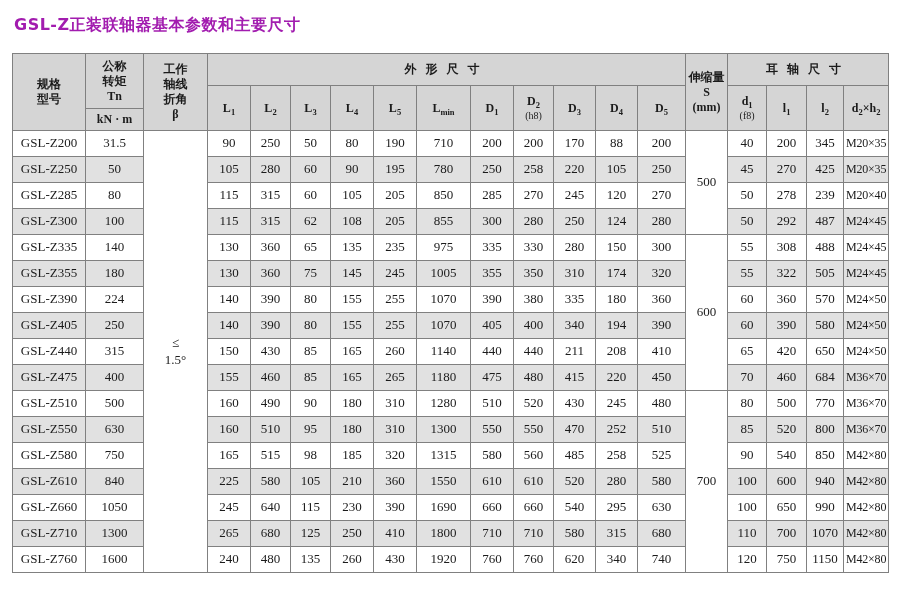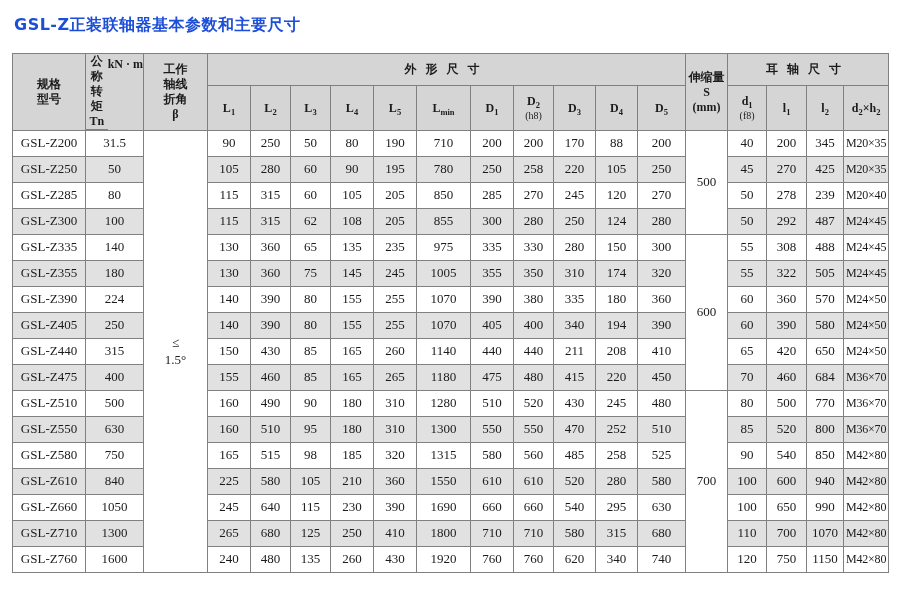--- a/index.html
+++ b/index.html
@@ -10,21 +10,21 @@
     font-family: "Liberation Serif", "DejaVu Serif", serif;
     color: #1b1b1b;
   }
   .page { width: 900px; height: 611px; overflow: hidden; }
   .title {
     font-family: "DejaVu Sans", "Liberation Sans", sans-serif;
     font-weight: bold;
     font-size: 16px;
     padding: 15px 0 0 14px;
     letter-spacing: 0.5px;
-    color: #1d4ed8;
+    color: #a21caf;
   }
   table.spec {
     border-collapse: collapse;
     table-layout: fixed;
     width: 876px;
     margin: 17px 0 0 12px;
   }
   .spec th, .spec td {
     border: 1px solid #808080;
     text-align: center;
@@ -43,21 +43,21 @@
   .sub-row th { height: 45px; }
   .group-th {
     font-size: 13px;
     letter-spacing: 9px;
     padding-left: 9px;
   }
   .pre { white-space: pre-line; }
   sub { font-size: 8.5px; line-height: 0; }
   .note { font-size: 10px; font-weight: normal; margin-top: 1px; }
   .torque-th { padding: 0; }
-  .torque-wrap { display: flex; flex-direction: row; height: 100%; }
+  .torque-wrap { display: flex; flex-direction: column; height: 100%; }
   .torque-top {
     flex: 1;
     display: flex; align-items: center; justify-content: center;
     border-bottom: 1px solid #808080;
   }
   .torque-unit { height: 21px; line-height: 21px; }
   .spec tbody td { height: 26px; background: #ffffff; }
   .spec tbody tr.shaded td { background: #e1e1e1; }
   .spec tbody td.merged { background: #ffffff; }
   .beta-cell { line-height: 2.6; font-size: 13px; }

